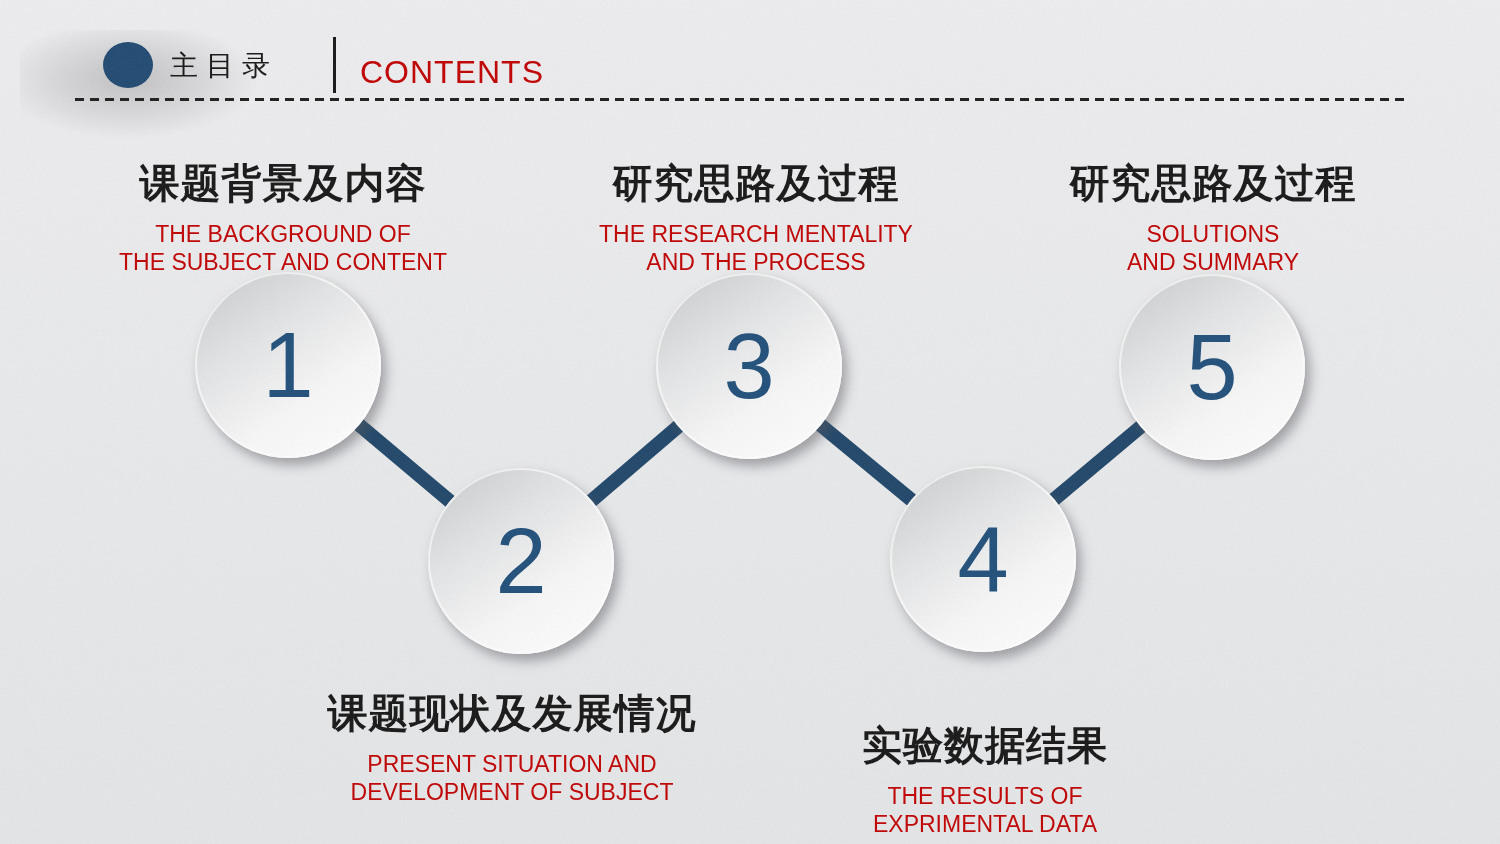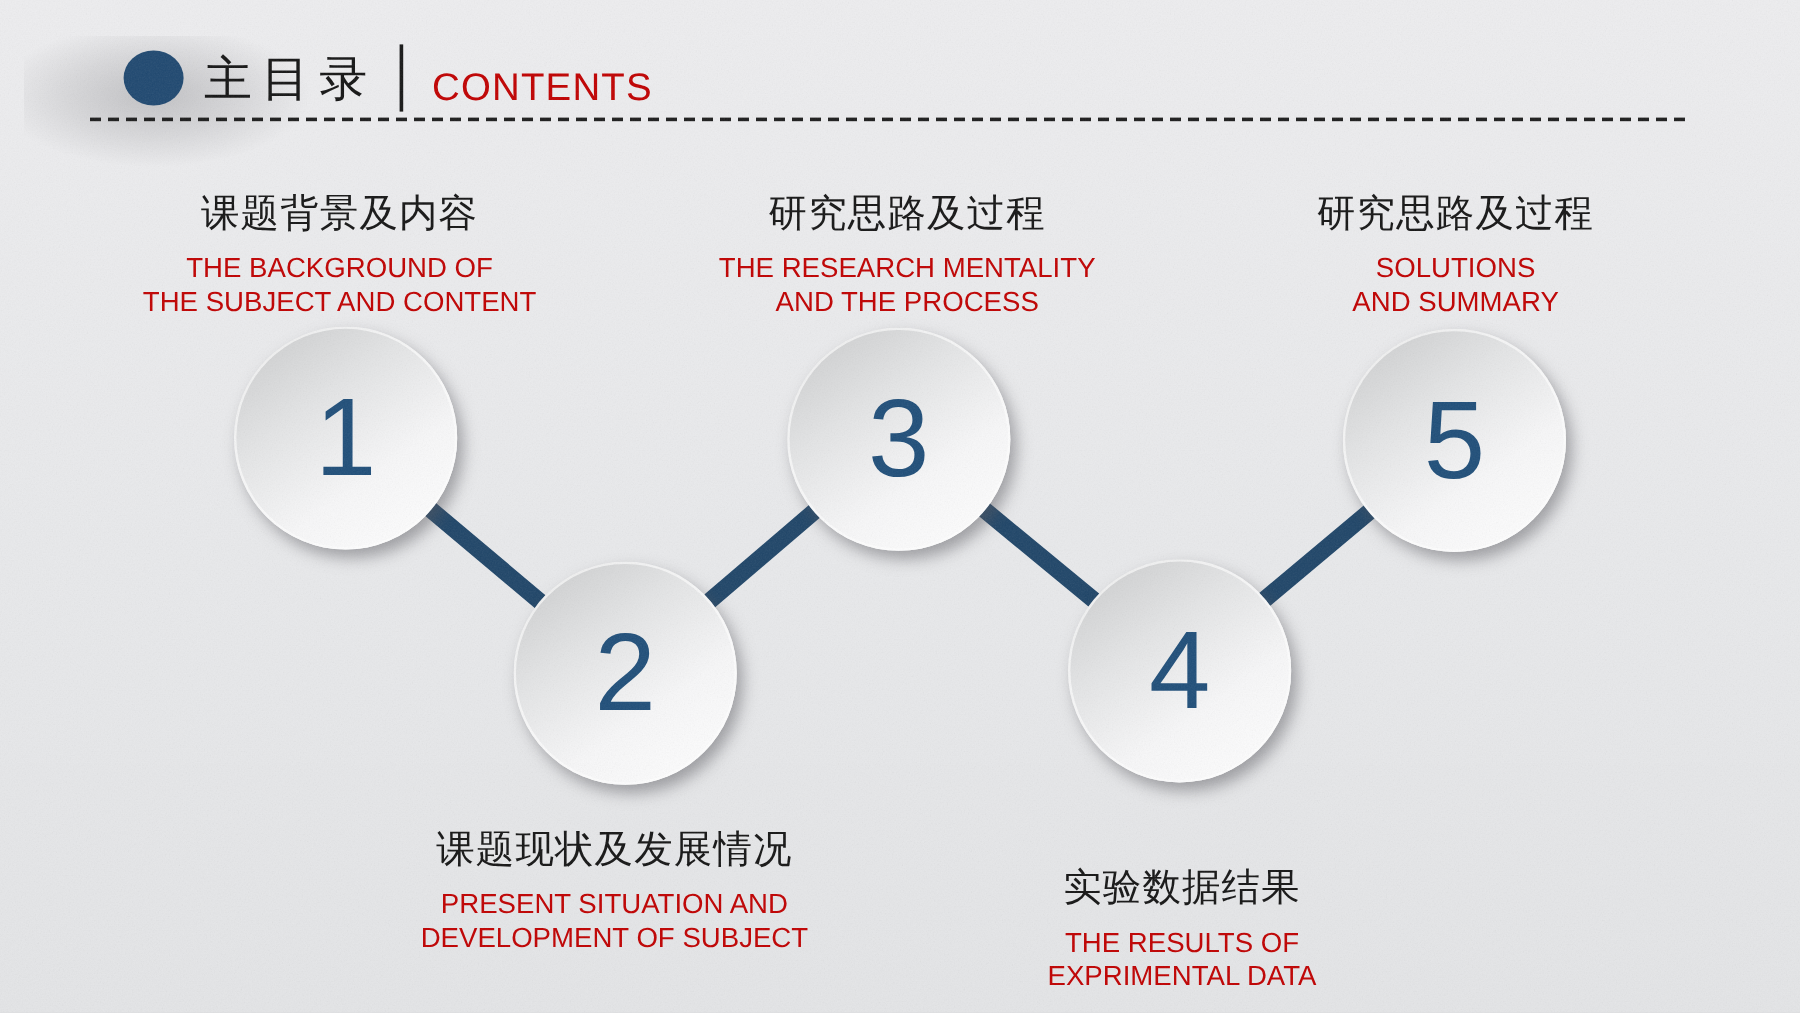--- a/index.html
+++ b/index.html
@@ -13,21 +13,21 @@
   .hdr-smudge{
     position:absolute;left:20px;top:30px;width:240px;height:110px;z-index:1;
     background:radial-gradient(ellipse at 45% 45%, rgba(40,40,45,0.22) 0%, rgba(40,40,45,0.10) 40%, rgba(0,0,0,0) 70%);
   }
   .hdr-bullet{
     position:absolute;left:103px;top:42px;width:50px;height:46px;border-radius:50%;
     background:#1F4870;z-index:2;
   }
   .hdr-title-zh{
     position:absolute;left:170px;top:44px;z-index:2;
-    font-size:40px;line-height:44px;letter-spacing:8px;color:#141414;font-weight:500;
+    font-size:28px;line-height:44px;letter-spacing:8px;color:#141414;font-weight:500;
   }
   .hdr-sep{
     position:absolute;left:333px;top:37px;width:3px;height:56px;background:#161616;z-index:2;
   }
   .hdr-title-en{
     position:absolute;left:360px;top:54px;z-index:2;
     font-size:32px;color:#C00000;font-weight:400;letter-spacing:1px;
   }
   .dashed-rule{
     position:absolute;left:75px;top:98px;width:1335px;height:3px;z-index:2;
@@ -43,21 +43,21 @@
     display:flex;align-items:center;justify-content:center;cursor:pointer;
   }
   .node .num{font-size:92px;color:#1F4E79;line-height:1;}
   .node-1{left:195px;top:272px;}
   .node-2{left:428px;top:468px;}
   .node-3{left:656px;top:273px;}
   .node-4{left:890px;top:466px;}
   .node-5{left:1119px;top:274px;}
   
   .label{position:absolute;width:440px;text-align:center;z-index:2;}
-  .label .zh{font-size:32px;font-weight:normal;color:#151515;margin-bottom:9px;letter-spacing:1px;}
+  .label .zh{font-size:40px;font-weight:bold;color:#151515;margin-bottom:9px;letter-spacing:1px;}
   .label .en{font-size:23px;line-height:28px;color:#C00000;font-weight:500;}
   .label-1{left:63px;top:156px;}
   .label-3{left:536px;top:156px;}
   .label-5{left:993px;top:156px;}
   .label-2{left:292px;top:686px;}
   .label-4{left:765px;top:718px;}
 </style>
 </head>
 <body>
 

